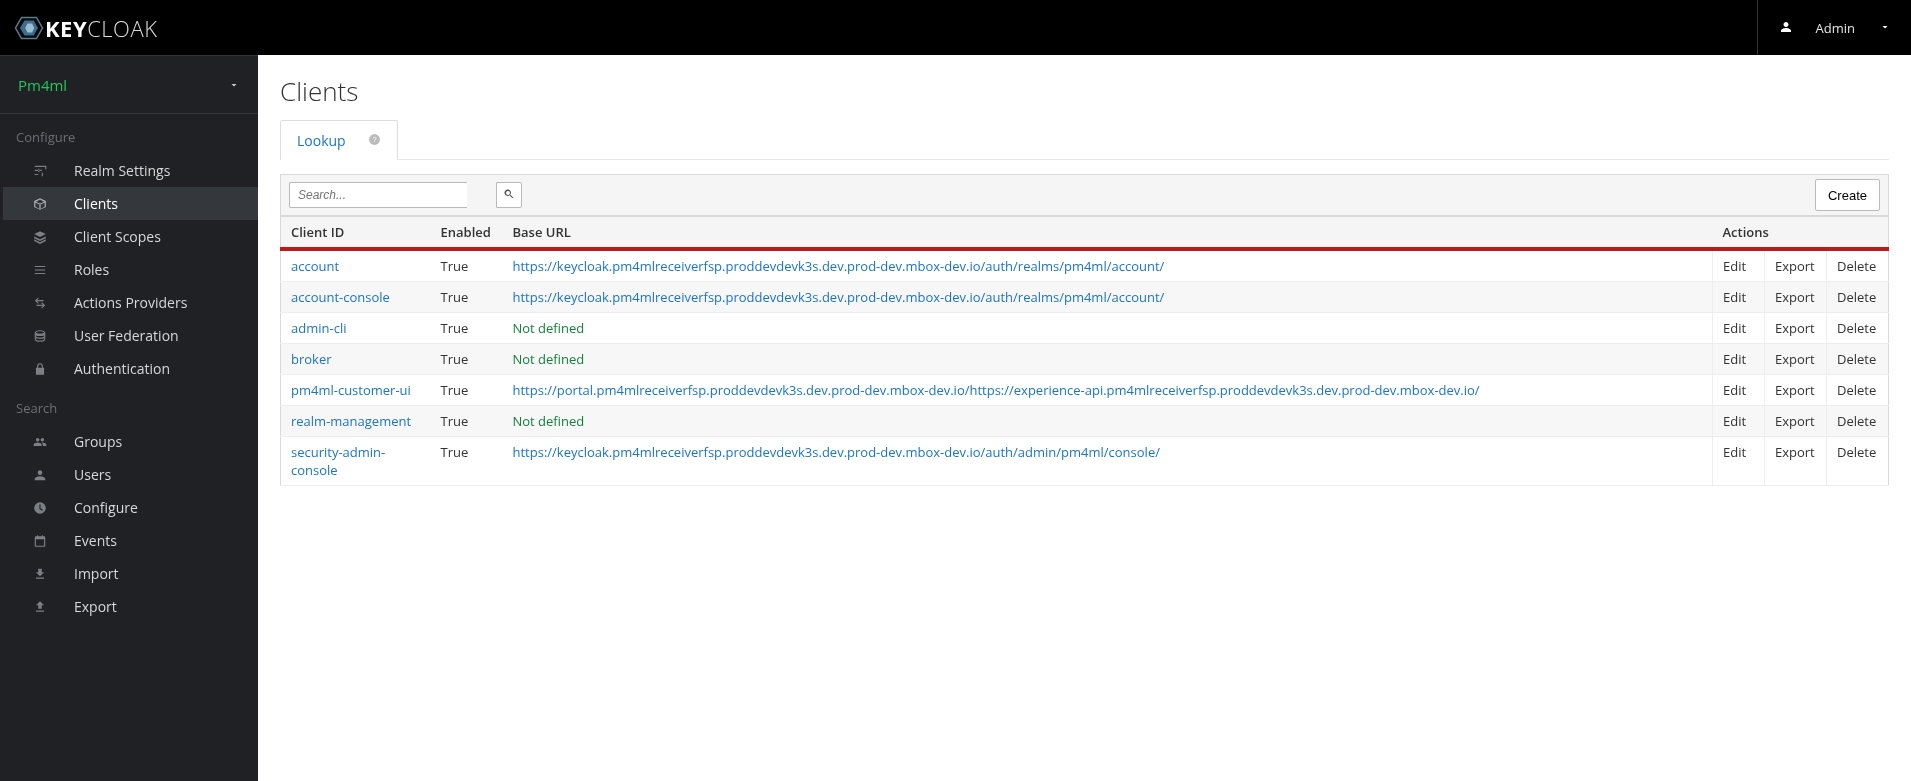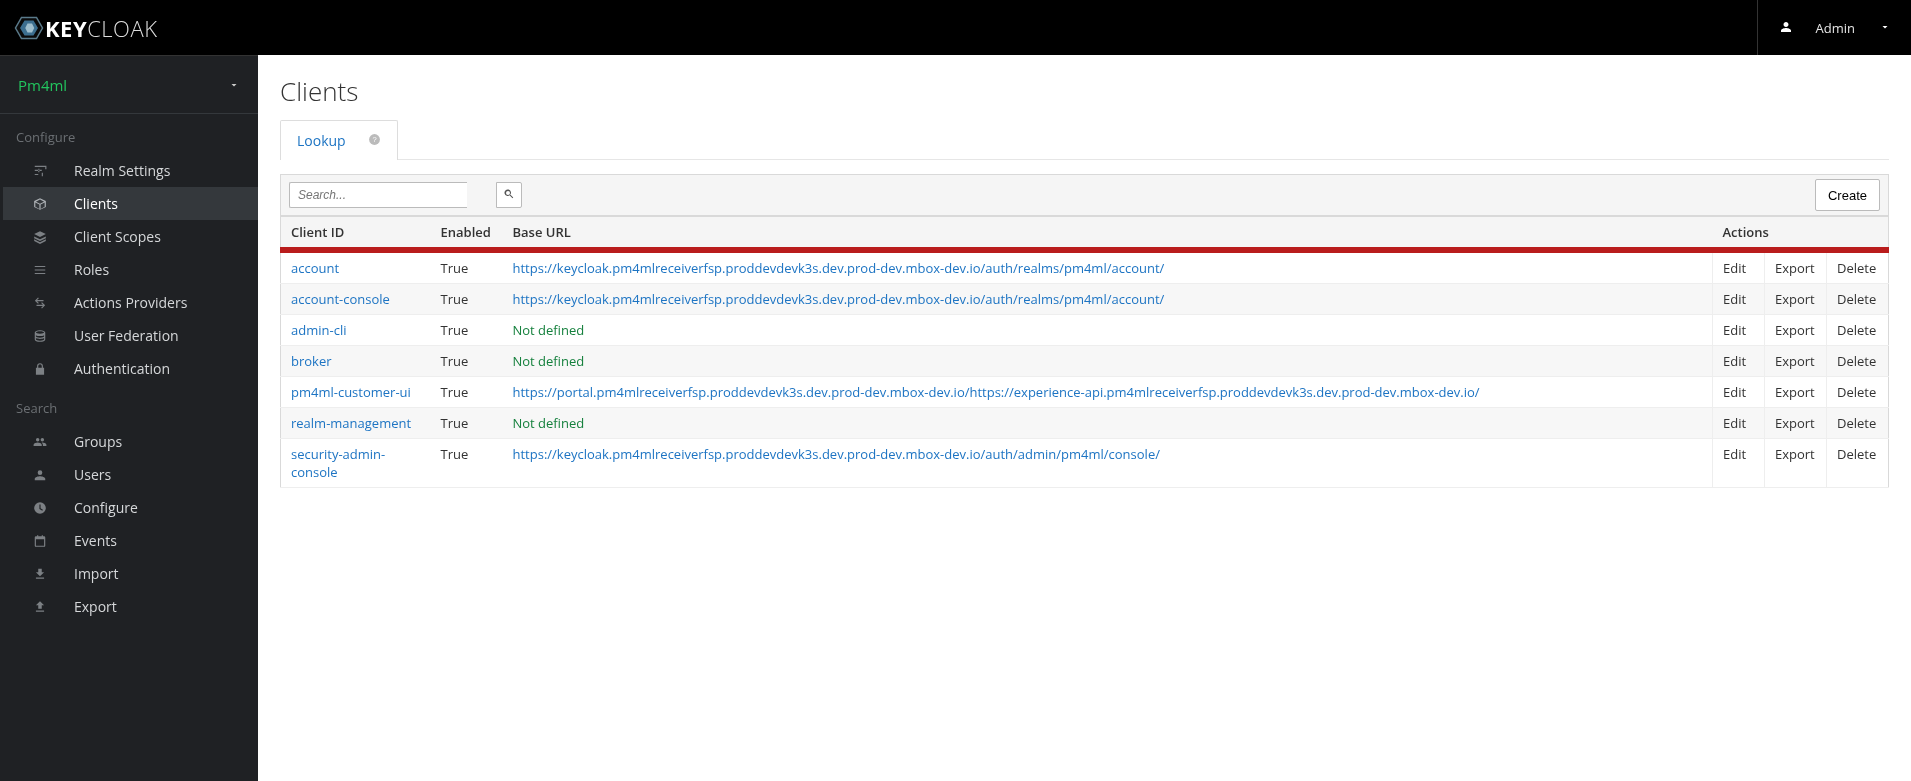--- a/index.html
+++ b/index.html
@@ -35,21 +35,21 @@
   .tab { padding: 10px 16px; border: 1px solid #ddd; border-bottom: none; background: #fff; font-size: 14px; color: #1d74c3; display:flex; align-items:center; gap:22px; border-radius: 2px 2px 0 0; position: relative; top: 1px; cursor:pointer;}
   .tab .help-icon { color: #888; }
 
   .toolbar { margin-top: 14px; border: 1px solid #d9d9d9; background: #f5f5f5; height: 42px; display: flex; align-items: center; padding: 0 8px; justify-content: space-between; }
   .search-group { display: flex; gap: 29px; }
   .search-input { height: 26px; width: 178px; border: 1px solid #bbb; border-right: none; padding: 0 8px; font-size: 12px; font-style: italic; color: #888; border-radius: 2px 0 0 2px; background:#fff;}
   .search-btn { height: 26px; width: 26px; border: 1px solid #bbb; background: #fff; display:flex; align-items:center; justify-content:center; cursor:pointer; border-radius: 0 2px 2px 0;}
   .create-btn { height: 32px; padding: 0 12px; border: 1px solid #bbb; background: #fff; font-size: 13px; cursor: pointer; border-radius: 2px;}
 
   table.clients { width: 100%; border-collapse: collapse; border: 1px solid #d9d9d9; border-top: none; table-layout: fixed;}
-  table.clients th { text-align: left; font-weight: 600; font-size: 13px; padding: 6px 10px; background: #f5f5f5; border-bottom: 6px solid #b91c1c; border-top: 1px solid #d9d9d9;}
+  table.clients th { text-align: left; font-weight: 600; font-size: 13px; padding: 6px 10px; background: #f5f5f5; border-bottom: 4px solid #b91c1c; border-top: 1px solid #d9d9d9;}
   table.clients td { padding: 6px 10px; font-size: 13px; border-bottom: 1px solid #eee; vertical-align: top; word-break: break-word;}
   table.clients tr:nth-child(even) td { background: #f7f7f7; }
   table.clients a { color: #1d74c3; text-decoration: none; }
   .muted { color: #15803d; }
   .action-cell { border-left: 1px solid #eee; text-align: left; cursor:pointer; color:#333;}
   col.c-id { width: 150px; }
   col.c-en { width: 72px; }
   col.c-url { }
   col.c-a { width: 52px; }
   col.c-b { width: 62px; }

